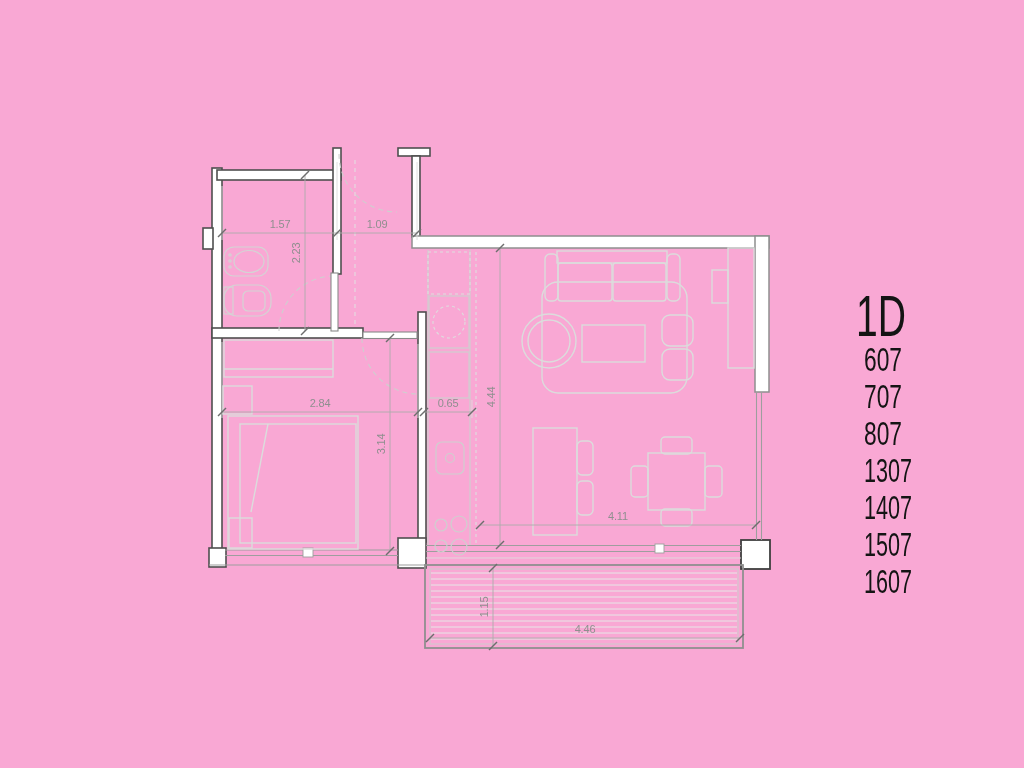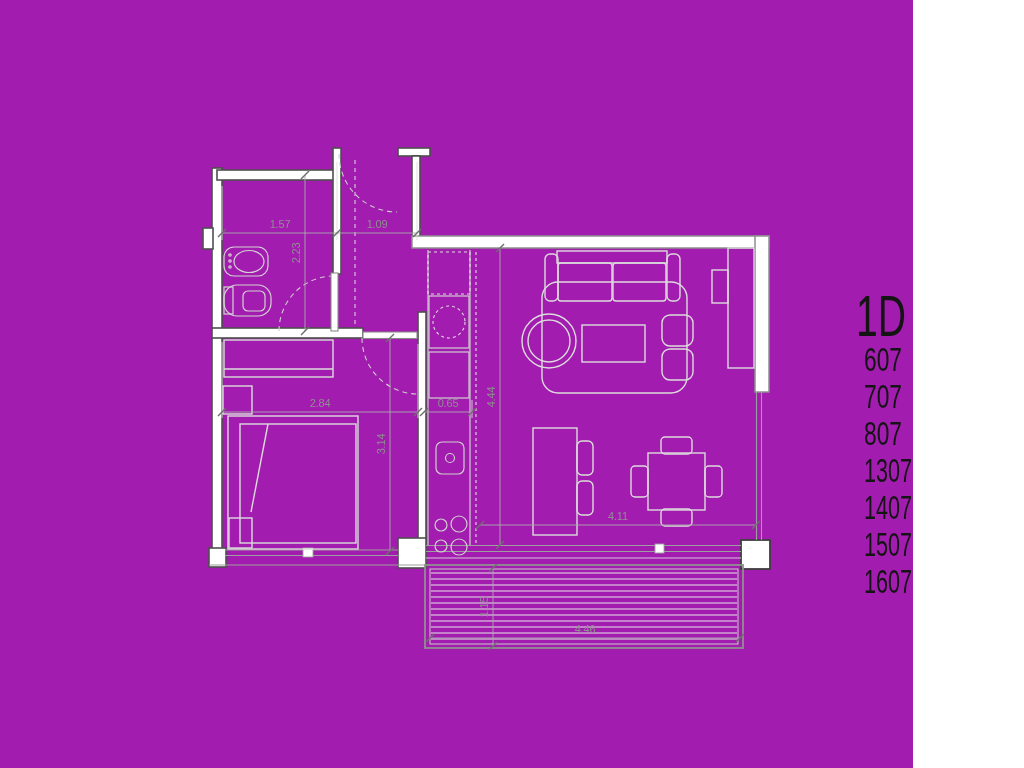--- a/index.html
+++ b/index.html
@@ -1,17 +1,17 @@
 <!DOCTYPE html>
 <html><head>
 <meta charset="utf-8">
 <title>1D</title>
 <style>
   html,body{margin:0;padding:0;background:#ffffff;}
-  .stage{position:relative;width:913px;height:768px;background:#a21caf;overflow:hidden;
+  .stage{position:relative;width:1024px;height:768px;background:#f9a8d4;overflow:hidden;
          font-family:"Liberation Sans", sans-serif;}
   svg text{font-family:"Liberation Sans", sans-serif;}
 
   
   .wall{fill:#ffffff;stroke:#4f4f4f;stroke-width:1.6;}
   .wall-light{fill:#ffffff;stroke:#8f8f8f;stroke-width:1.5;}
   .column{fill:#ffffff;stroke:#3f3f3f;stroke-width:1.8;}
   .leaf{fill:#ffffff;stroke:#8a8a8a;stroke-width:1.1;}
 
   

